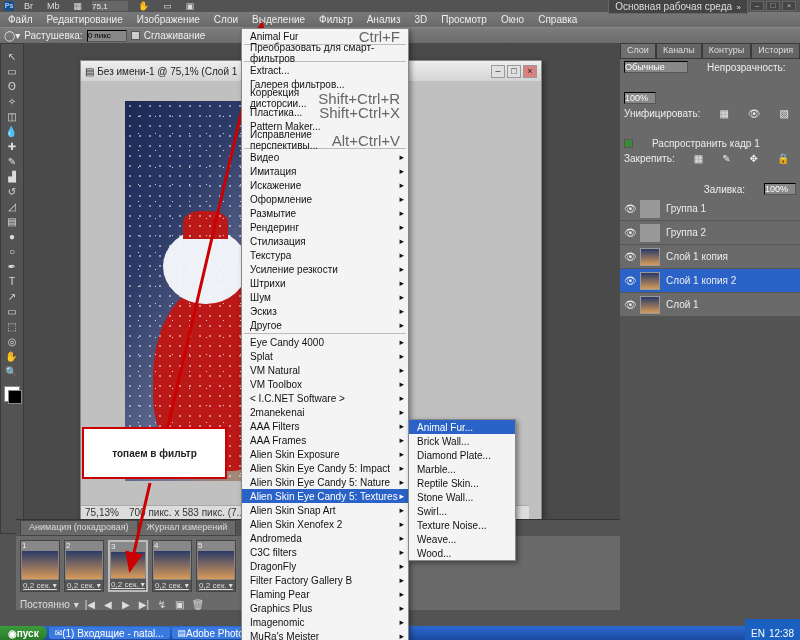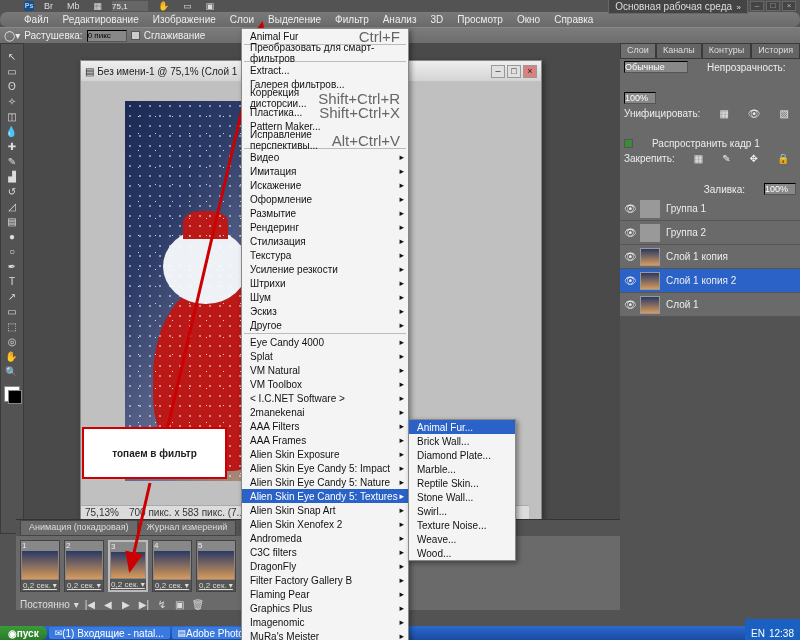--- a/index.html
+++ b/index.html
@@ -1,24 +1,24 @@
 <!DOCTYPE html>
 <html><head>
 <meta charset="utf-8">
 <style>
   * { box-sizing: border-box; margin: 0; padding: 0; font-family: Tahoma, Arial, sans-serif; font-size: 10px; }
   body { width: 800px; height: 640px; background: #535353; overflow: hidden; position: relative; }
-  .topbar { height: 12px; background: #535353; display: flex; align-items: center; padding: 0 4px; gap: 6px; margin-left: 20px; }
+  .topbar { height: 12px; background: #535353; display: flex; align-items: center; padding: 0 4px; gap: 6px; }
   .ps-icon { width: 10px; height: 10px; background:#1a4d8a; color:#9dd3ff; font-size:7px; font-weight:bold; text-align:center; line-height:10px; border-radius:2px;}
   .top-btn { color:#ddd; font-size:9px; padding:0 4px;}
   .top-in { width:36px; height:10px; background:#666; color:#eee; border:none; font-size:8px;}
   .top-right { margin-left:auto; display:flex; gap:2px; align-items:center;}
   .work-env { background:#444; color:#ddd; font-size:8px; padding:1px 6px; border:1px solid #666;}
   .winctl { width:14px; height:10px; background:#444; border:1px solid #666; color:#bbb; font-size:8px; text-align:center; line-height:8px;}
-  .menubar { height: 15px; background: linear-gradient(#797979,#6a6a6a); display: flex; align-items: center; padding: 0 18px; gap: 2px; color:#eee; font-size:10px;border-radius:7px;}
+  .menubar { height: 15px; background: linear-gradient(#797979,#6a6a6a); display: flex; align-items: center; padding: 0 2px; gap: 2px; color:#eee; font-size:10px;}
   .menubar .item { padding: 1px 6px;}
   .optbar { height: 16px; background: linear-gradient(#7b7b7b,#6d6d6d); border-top:1px solid #888; display:flex; align-items:center; padding:0 4px; gap:4px; color:#eee; font-size:9px;}
   .opt-in { width:40px; height:12px; background:#888; border:1px inset #555; font-size:8px;}
   .cb { width:9px; height:9px; background:#ccc; border:1px solid #555;}
   .workspace { position:absolute; left:0; top:43px; right:180px; bottom:106px; background:#4a4a4a;}
   .tools { position:absolute; left:0; top:43px; width:24px; bottom:106px; background:#535353; border:1px solid #3a3a3a; display:flex; flex-direction:column; align-items:center; padding-top:6px; gap:1px;}
   .tool { width:18px; height:14px; color:#ddd; font-size:10px; text-align:center; line-height:14px; cursor:pointer;}
   .swatch { width:16px; height:16px; background:#fff; border:1px solid #888; position:relative; margin-top:6px;}
   .swatch::after{content:''; position:absolute; bottom:-3px; right:-3px; width:12px; height:12px; background:#000; border:1px solid #888;}
   .docwin { position:absolute; left:80px; top:60px; width:462px; height:460px; background:#c0c0c0; border:1px solid #888; box-shadow:2px 2px 6px rgba(0,0,0,.4);}

